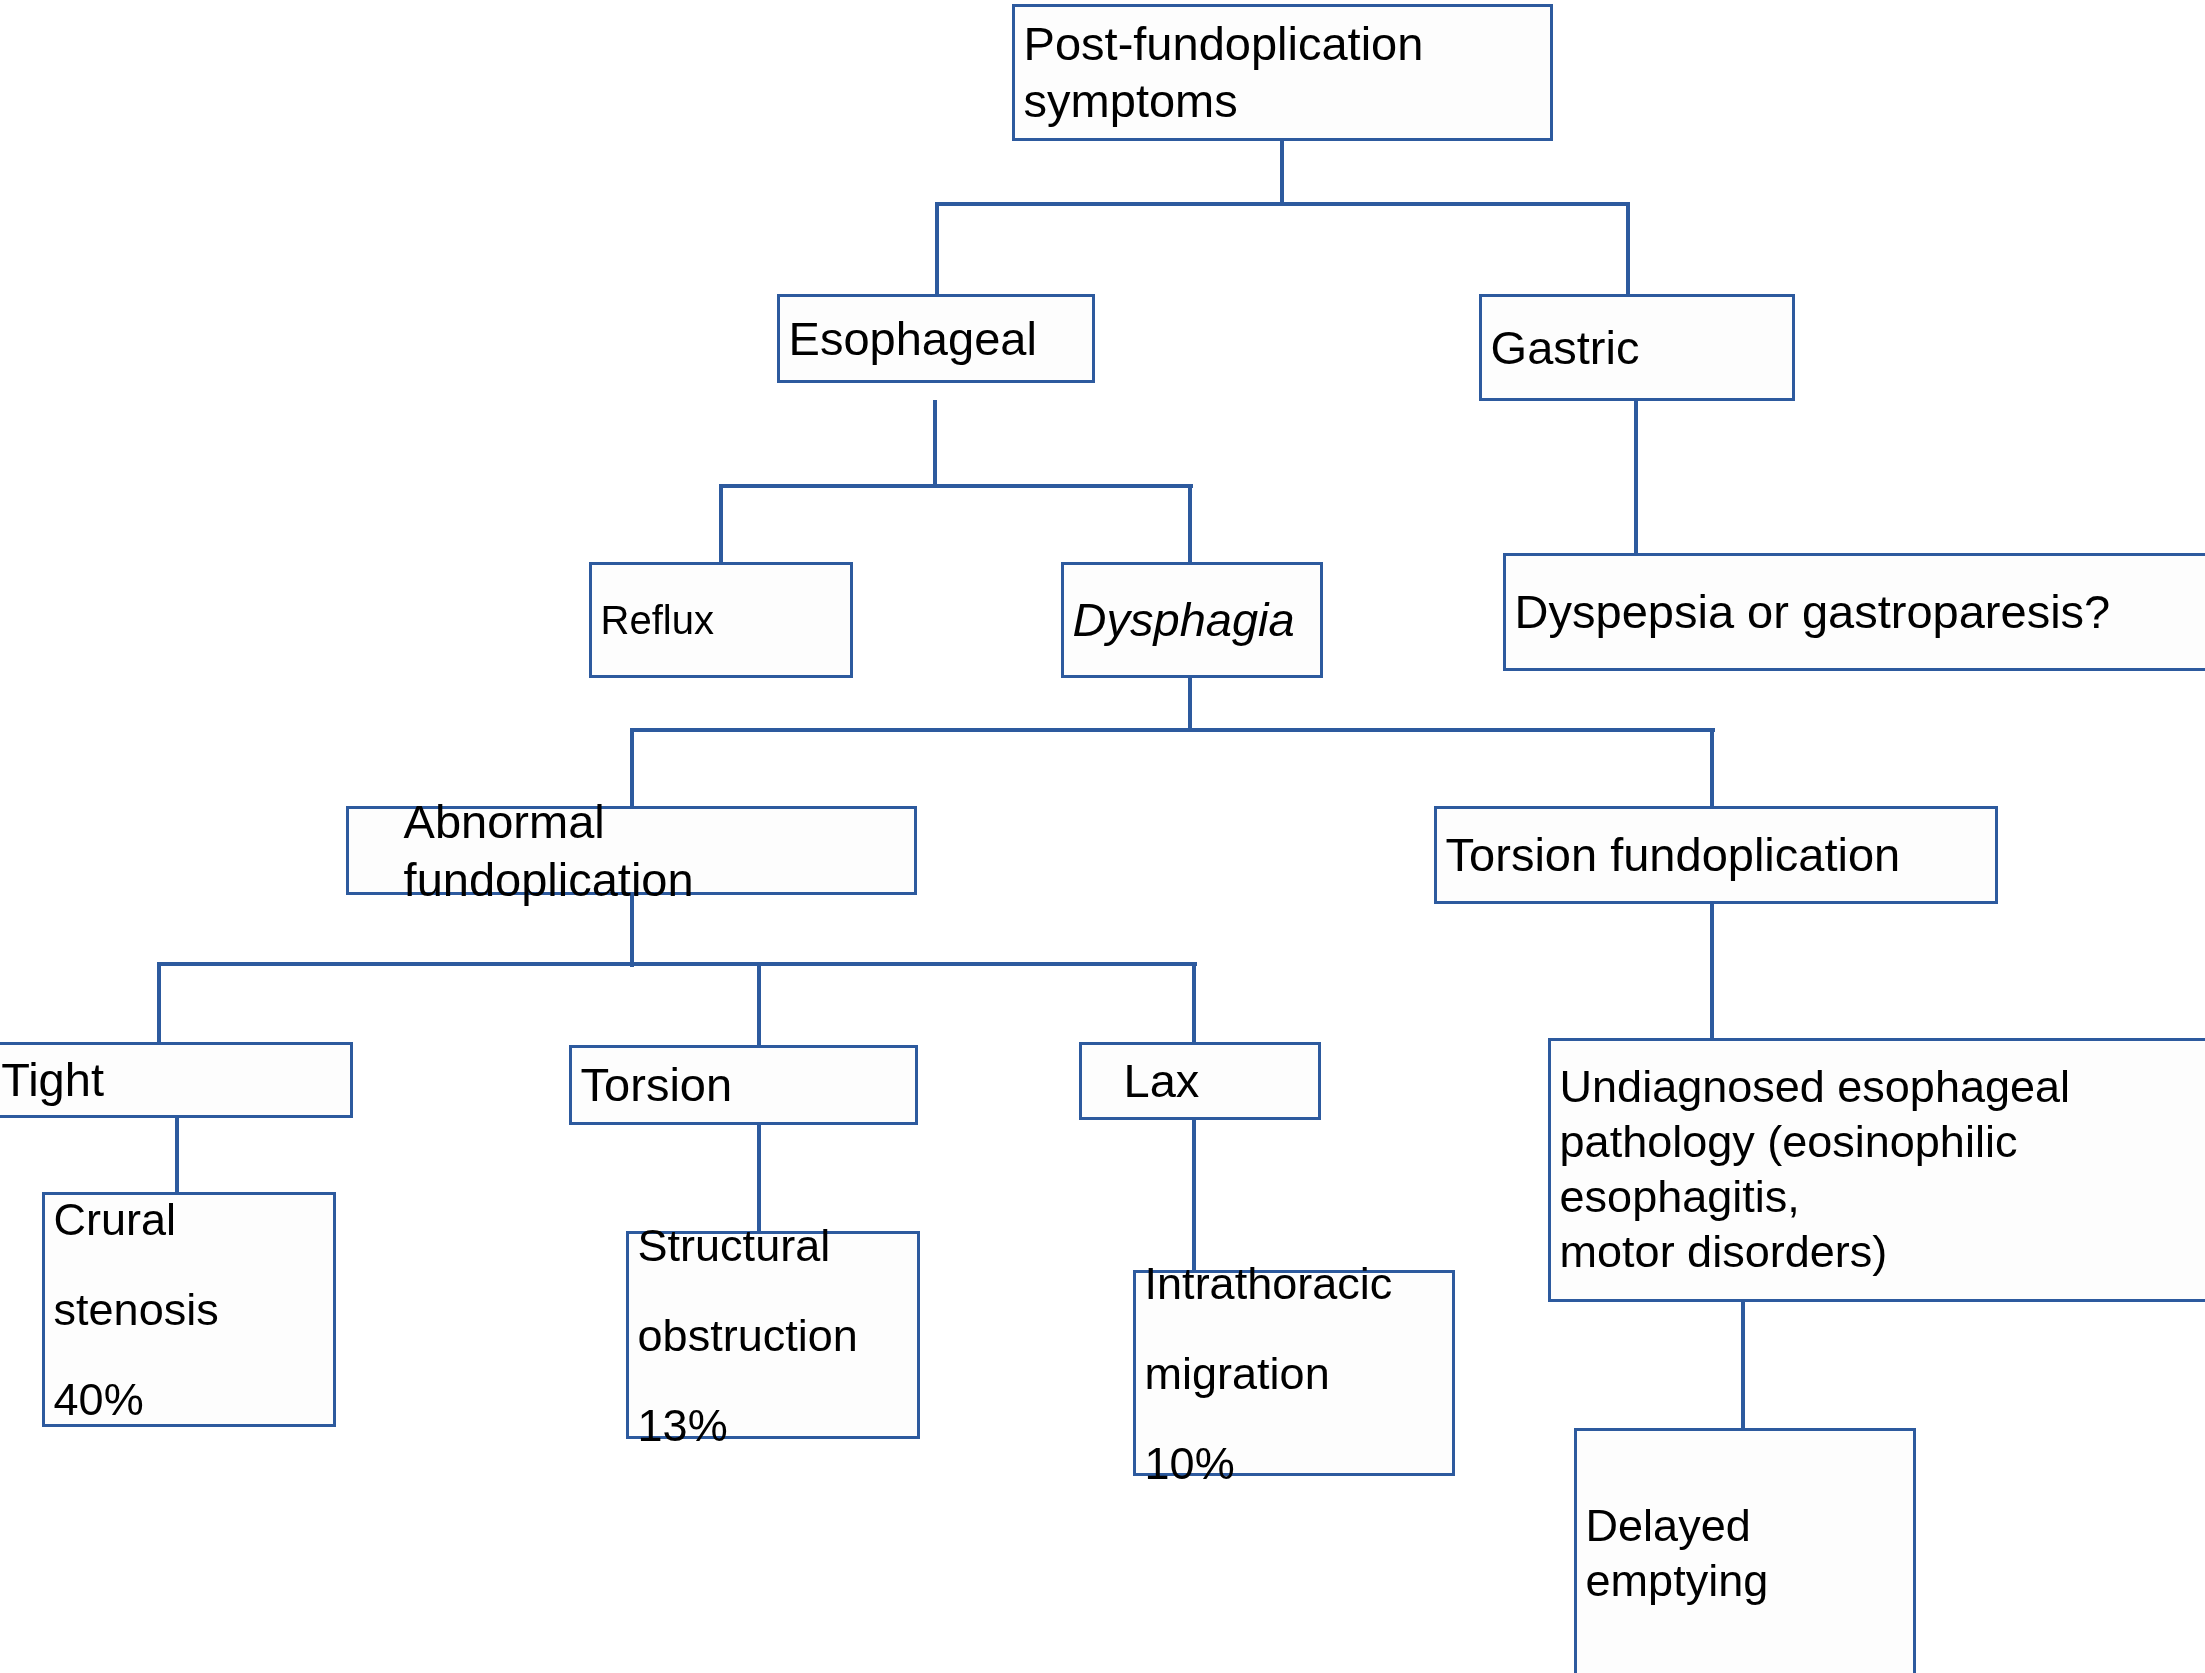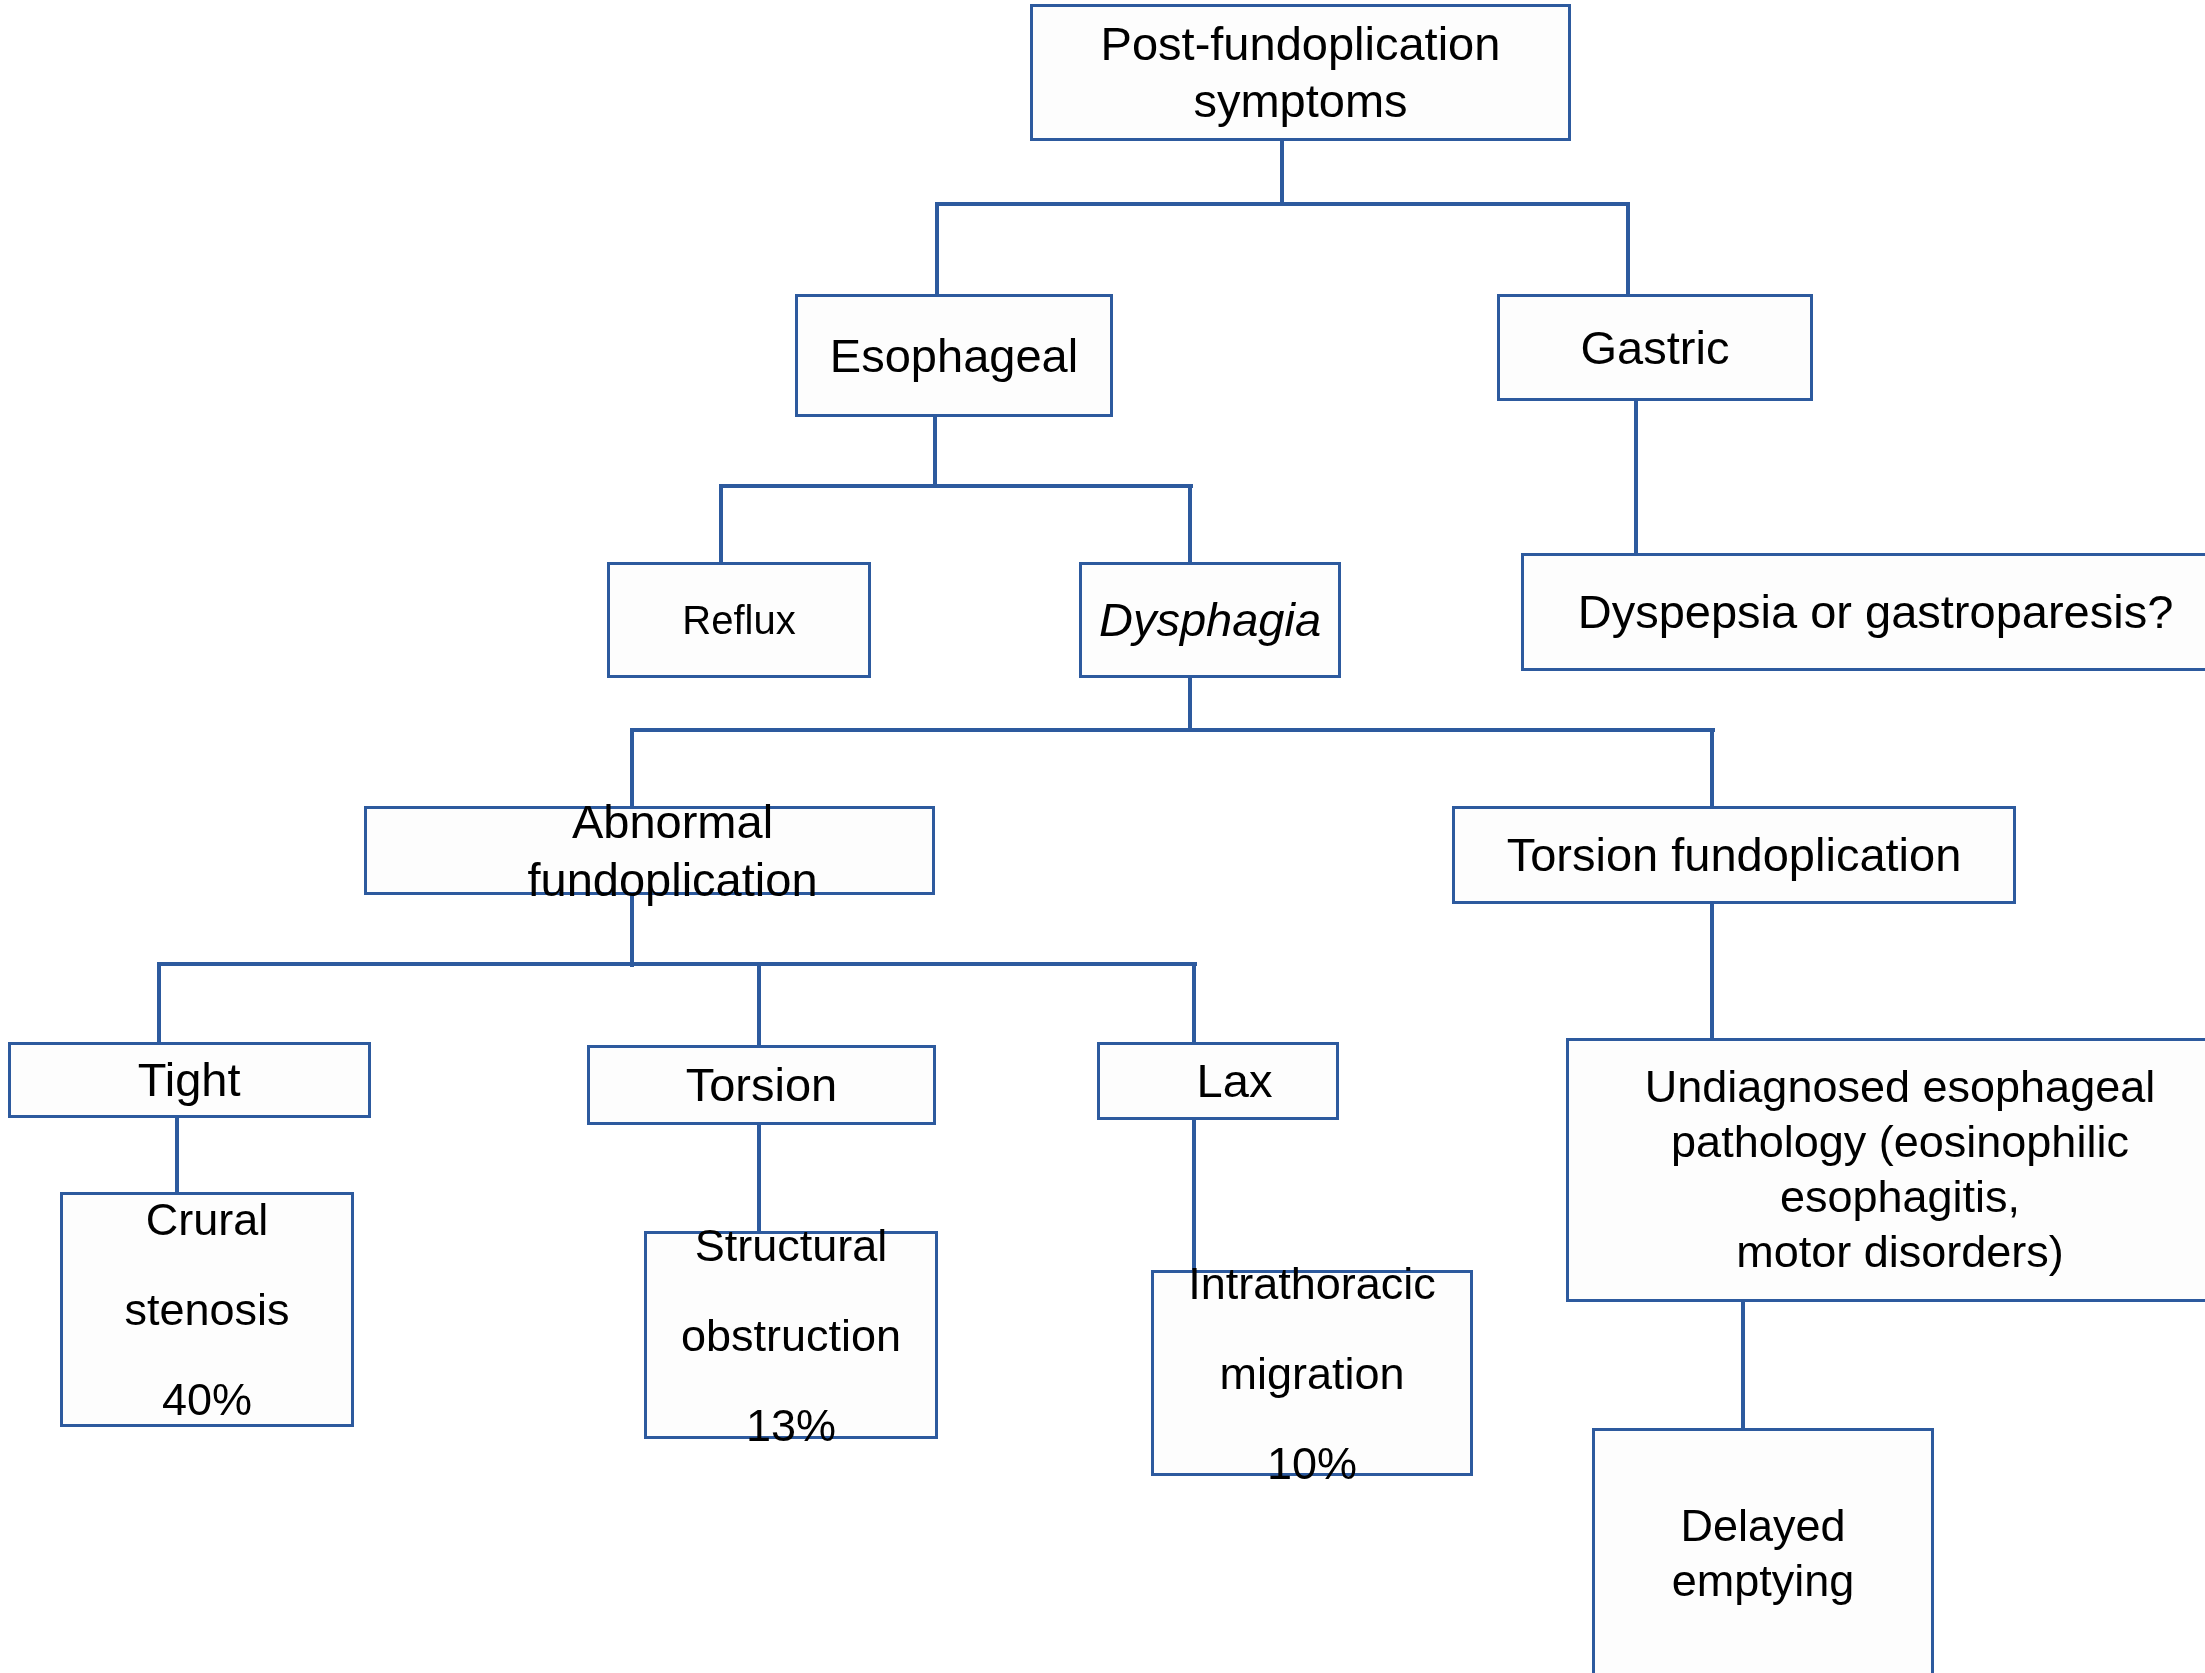--- a/index.html
+++ b/index.html
@@ -16,25 +16,23 @@
     font-family: "Liberation Sans", sans-serif;
   }
   .node {
     position: absolute;
     box-sizing: border-box;
     background: #fdfdfd;
     border: 3.5px solid #2d5a9e;
     display: flex;
     align-items: center;
     justify-content: center;
-    text-align: center;
     color: #000000;
     line-height: 1.22;
     z-index: 2;
-    margin-left: 18px;
   }
   .node .txt {
     display: block;
     width: 100%;
     padding: 0 8.6px;
     white-space: pre-line;
   }
   .conn {
     position: absolute;
     background: #2d5a9e;
@@ -79,21 +77,21 @@
 
   <div class="conn v" style="left:1192px; top:1118px; height:154px;"></div>
 
   <div class="conn v" style="left:1741px; top:1300px; height:131px;"></div>
 
   <div class="node" style="left:1012px; top:3.5px; width:541px; height:137px; font-size:47px;">
     <span class="txt">Post-fundoplication
 symptoms</span>
   </div>
 
-  <div class="node" style="left:777px; top:294px; width:318px; height:123px; font-size:47px;">
+  <div class="node" style="left:777px; top:294px; width:318px; height:89px; font-size:47px;">
     <span class="txt">Esophageal</span>
   </div>
 
   <div class="node" style="left:1479px; top:294px; width:316px; height:107px; font-size:47px;">
     <span class="txt">Gastric</span>
   </div>
 
   <div class="node" style="left:589px; top:562px; width:264px; height:116px; font-size:40px;">
     <span class="txt">Reflux</span>
   </div>

